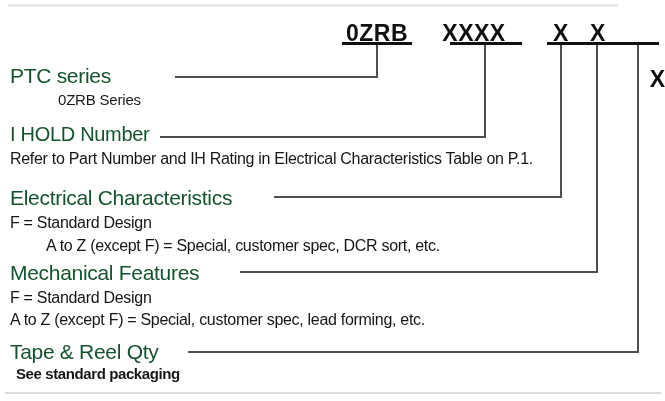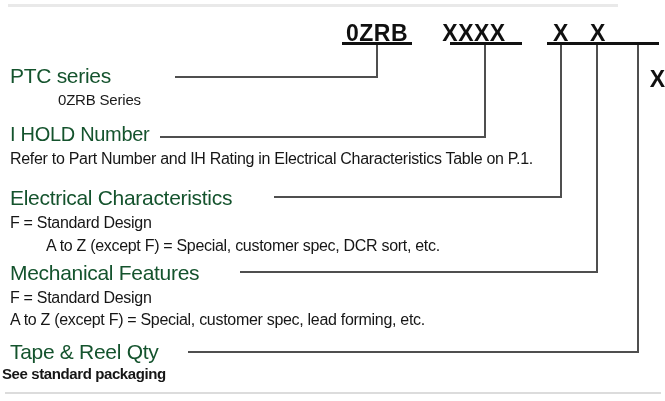--- a/index.html
+++ b/index.html
@@ -54,21 +54,21 @@
               letter-spacing:-0.2px; white-space:nowrap;margin-left:48px; }
   .s-ptc { top:91px; }
 
   .body-line { position:absolute; left:10px; font-size:16px; letter-spacing:-0.3px;
                color:#161616; white-space:nowrap; }
   .b-ihold { top:150px; }
   .b-elec1 { top:214px; }
   .b-elec2 { top:237px;margin-left:36px; }
   .b-mech1 { top:289px; }
   .b-mech2 { top:311px; }
-  .b-tape  { top:365px; left:2px; font-size:15px; font-weight:600; letter-spacing:-0.4px; }
+  .b-tape  { top:365px; left:16px; font-size:15px; font-weight:600; letter-spacing:-0.4px; }
 </style>
 </head>
 <body>
 
 <div class="canvas">
 
   <div class="rule rule-top"></div>
   <div class="rule rule-bottom"></div>
 
   <div class="pn pn1">0ZRB</div>

